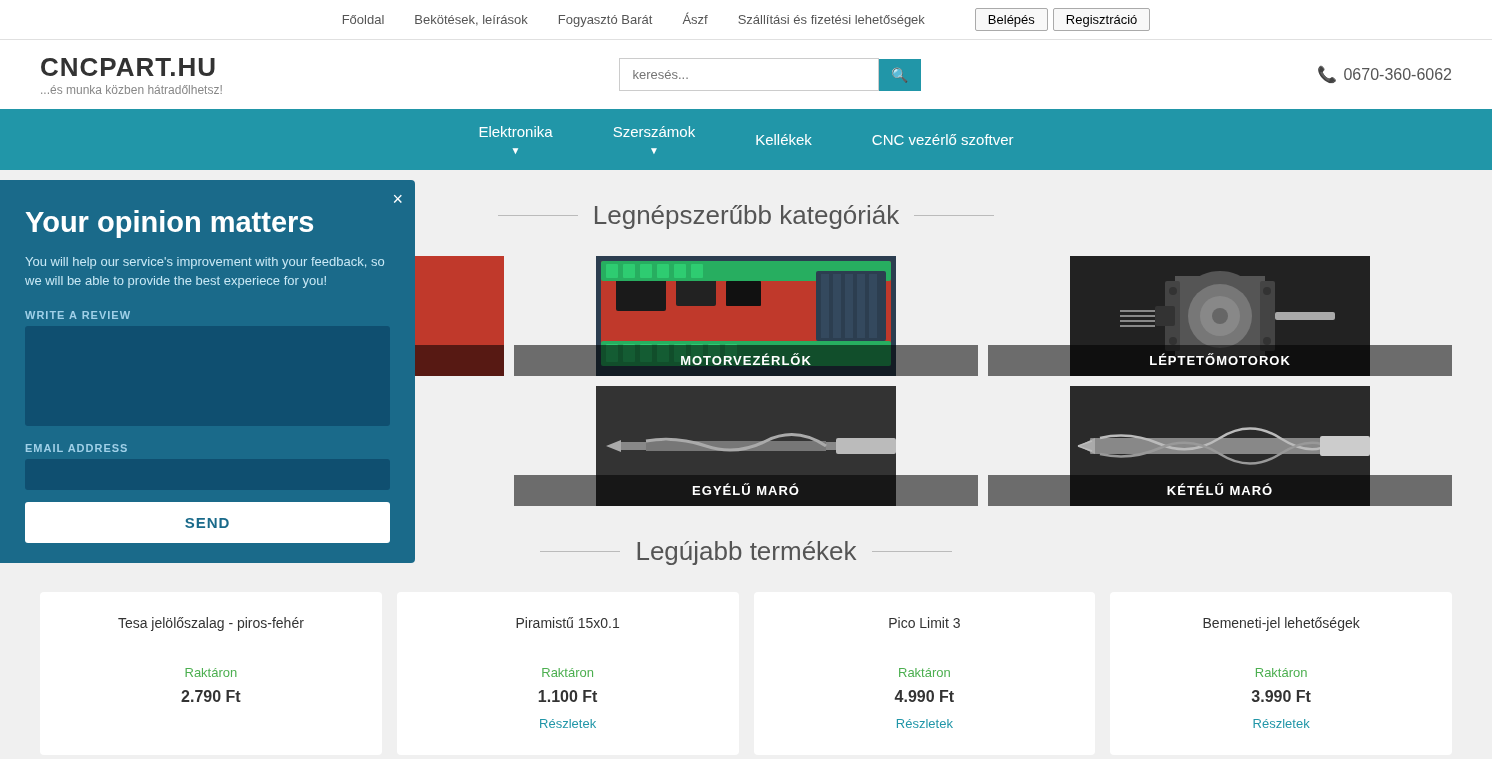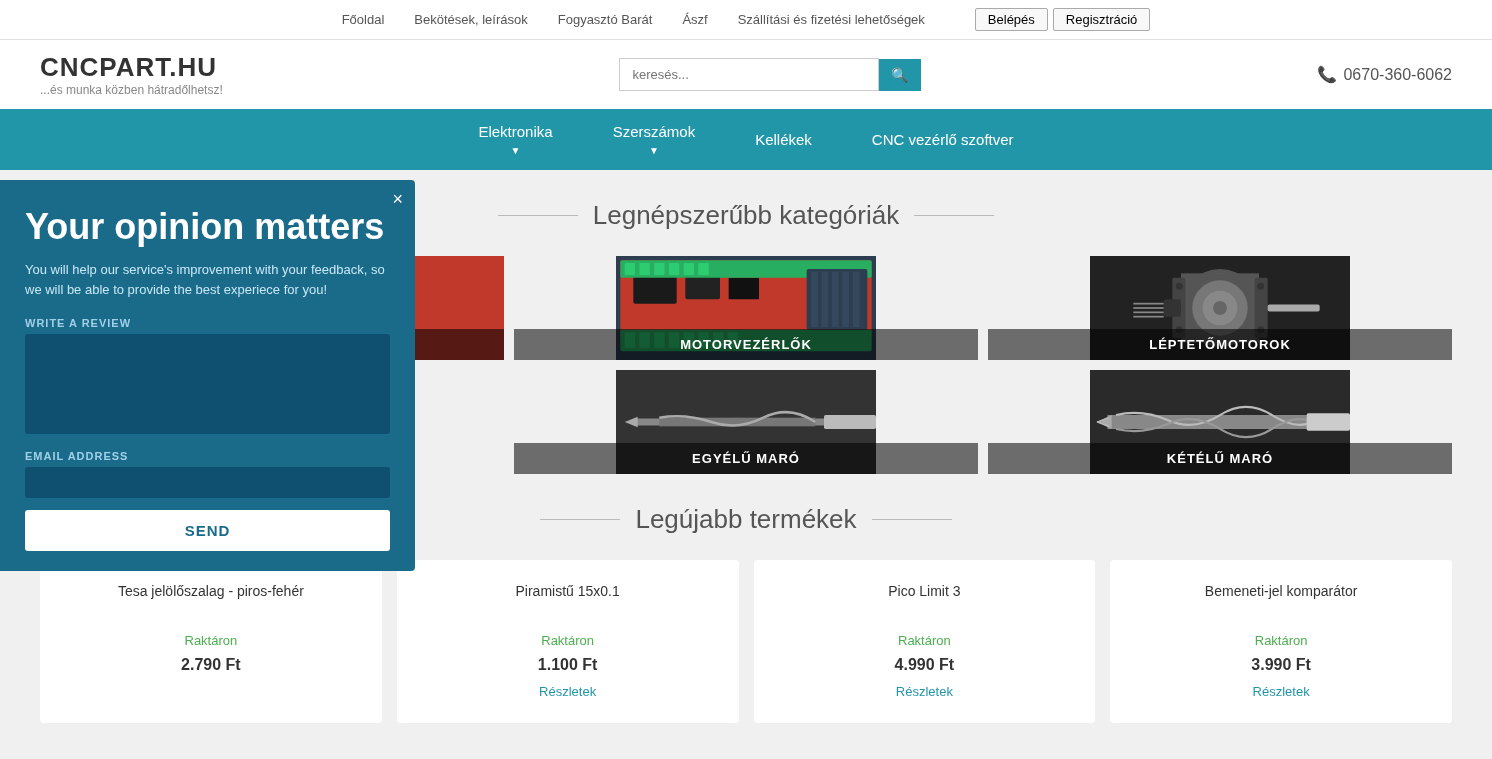--- a/index.html
+++ b/index.html
@@ -133,21 +133,21 @@
 
     
     .category-grid {
       display: grid;
       grid-template-columns: repeat(3, 1fr);
       gap: 10px;
       margin-bottom: 30px;
     }
     .category-card {
       position: relative;
-      height: 104px;
+      height: 120px;
       overflow: hidden;
       cursor: pointer;
     }
 
     .category-label {
       position: absolute;
       bottom: 0;
       left: 0; right: 0;
       background: rgba(0,0,0,0.55);
       color: #fff;
@@ -214,21 +214,21 @@
       top: 10px;
       right: 12px;
       font-size: 18px;
       cursor: pointer;
       color: #fff;
       background: none;
       border: none;
       line-height: 1;
     }
     .modal-title {
-      font-size: 36px;
+      font-size: 29px;
       font-weight: bold;
       line-height: 1.2;
       margin-bottom: 12px;
     }
     .modal-desc {
       font-size: 13px;
       color: #c8e8f5;
       margin-bottom: 18px;
       line-height: 1.5;
     }
@@ -488,21 +488,21 @@
         <div class="product-price">1.100 Ft</div>
         <a class="product-detail-link">Részletek</a>
       </div>
       <div class="product-card">
         <div class="product-name">Pico Limit 3</div>
         <div class="product-stock">Raktáron</div>
         <div class="product-price">4.990 Ft</div>
         <a class="product-detail-link">Részletek</a>
       </div>
       <div class="product-card">
-        <div class="product-name">Bemeneti-jel komparátor</div>
+        <div class="product-name">Bemeneti-jel lehetőségek</div>
         <div class="product-stock">Raktáron</div>
         <div class="product-price">3.990 Ft</div>
         <a class="product-detail-link">Részletek</a>
       </div>
     </div>
   </div>
 </div>
 
 <div class="review-modal">
   <button class="modal-close">×</button>

